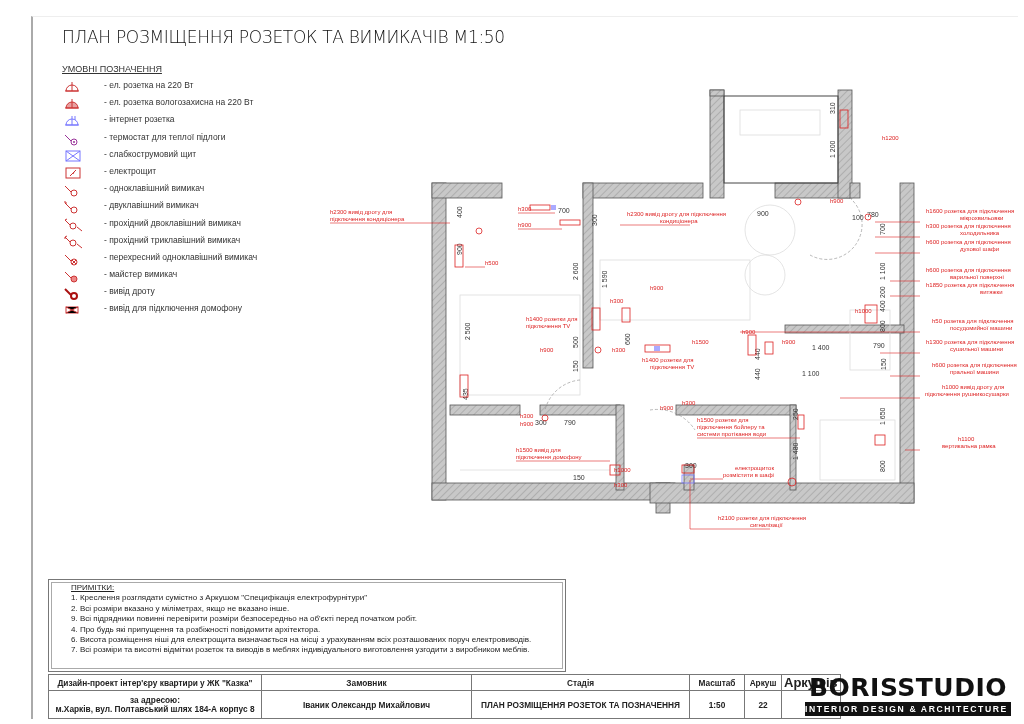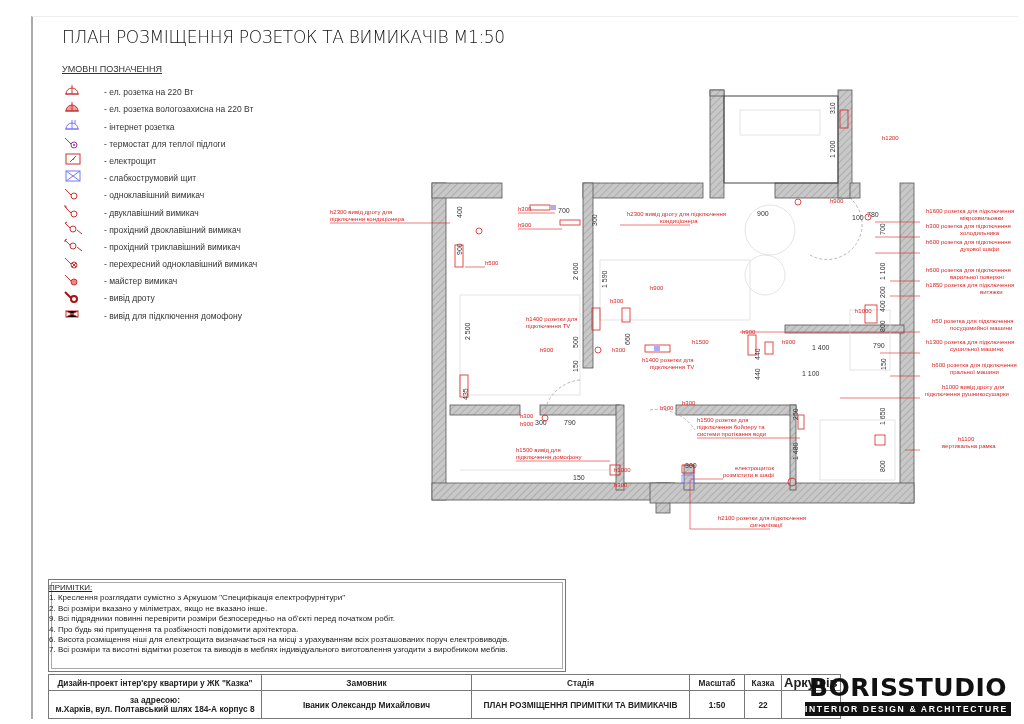--- a/index.html
+++ b/index.html
@@ -1,25 +1,25 @@
 <!DOCTYPE html>
 <html><head>
 <meta charset="utf-8">
 <style>
   html,body{margin:0;padding:0;background:#fff;}
   body{width:1024px;height:724px;position:relative;overflow:hidden;font-family:"Liberation Sans",sans-serif;color:#222;}
   .frame{position:absolute;left:31px;top:16px;width:985px;height:702px;border-left:2px solid #aaa;border-top:1px solid #eee;}
   .title{position:absolute;left:62px;top:27px;font-size:17px;letter-spacing:-0.3px;color:#111;font-family:"DejaVu Sans",sans-serif;font-weight:300;}
   .legend-title{position:absolute;left:62px;top:64px;font-size:9px;text-decoration:underline;color:#333;}
   .legend{position:absolute;left:64px;top:80px;}
-  .legend-row{height:17.2px;display:flex;align-items:flex-end;font-size:8.5px;color:#333;}
+  .legend-row{height:17.2px;display:flex;align-items:flex-start;font-size:8.5px;color:#333;}
   .legend-row .sym{width:38px;height:14px;display:flex;align-items:center;justify-content:flex-start;}
   .legend-row .lbl{margin-left:2px;}
   .plan{position:absolute;left:320px;top:80px;width:700px;height:460px;}
-  .notes{position:absolute;left:48px;top:579px;width:518px;height:93px;border:1px solid #777;box-shadow:inset 0 0 0 2px #fff, inset 0 0 0 3px #aaa;padding:3px 0;box-sizing:border-box;font-size:8px;color:#222;line-height:10.4px;}
+  .notes{position:absolute;left:48px;top:579px;width:518px;height:93px;border:1px solid #777;box-shadow:inset 0 0 0 2px #fff, inset 0 0 0 3px #aaa;padding:3px 22px;box-sizing:border-box;font-size:8px;color:#222;line-height:10.4px;}
   .notes .nh{text-decoration:underline;}
   .tb{position:absolute;left:48px;top:674px;border-collapse:collapse;font-size:8.3px;color:#222;font-weight:bold;}
   .tb td{border:1px solid #777;text-align:center;padding:0 2px;height:13px;}
   .logo{position:absolute;left:805px;top:675px;width:206px;height:42px;}
   .logo .big{font-family:"DejaVu Sans",sans-serif;font-weight:bold;font-size:25px;letter-spacing:0.5px;color:#111;line-height:25px;text-align:center;}
   .logo .sub{background:#111;color:#fff;font-size:8.6px;letter-spacing:1.6px;font-weight:bold;padding:2px 0;margin-top:2px;}
   .rtext{fill:#d22;font-size:6px;font-family:"Liberation Sans",sans-serif;}
   .dtext{fill:#333;font-size:7px;font-family:"Liberation Sans",sans-serif;}
 </style>
 </head>
@@ -62,34 +62,34 @@
           <path d="M1 3 L7 9" stroke="#939"></path>
           <circle cx="10" cy="10" r="3" stroke="#939" fill="none"></circle>
           <circle cx="10" cy="10" r="1" fill="#939"></circle>
         </svg>
       </span>
     <span class="lbl">- термостат для теплої підлоги</span>
   </div>
   <div class="legend-row">
     <span class="sym">
         <svg width="18" height="14">
+          <rect x="2" y="2" width="14" height="10" stroke="#77f" fill="none"></rect>
+          <path d="M2 2 L16 12 M16 2 L2 12" stroke="#77f"></path>
+        </svg>
+      </span>
+    <span class="lbl">- слабкострумовий щит</span>
+  </div>
+  <div class="legend-row">
+    <span class="sym">
+        <svg width="18" height="14">
           <rect x="2" y="2" width="14" height="10" stroke="#c33" fill="none"></rect>
           <path d="M6 10 L12 4 M9 8 L10 6" stroke="#c33"></path>
         </svg>
       </span>
     <span class="lbl">- електрощит</span>
-  </div>
-  <div class="legend-row">
-    <span class="sym">
-        <svg width="18" height="14">
-          <rect x="2" y="2" width="14" height="10" stroke="#77f" fill="none"></rect>
-          <path d="M2 2 L16 12 M16 2 L2 12" stroke="#77f"></path>
-        </svg>
-      </span>
-    <span class="lbl">- слабкострумовий щит</span>
   </div>
   <div class="legend-row">
     <span class="sym">
         <svg width="18" height="14">
           <path d="M1 3 L7 9" stroke="#c33"></path>
           <circle cx="10" cy="10" r="3" stroke="#c33" fill="none"></circle>
         </svg>
       </span>
     <span class="lbl">- одноклавішний вимикач</span>
   </div>
@@ -370,27 +370,27 @@
   <div>7. Всі розміри та висотні відмітки розеток та виводів в меблях індивідуального виготовлення узгодити з виробником меблів.</div>
 </div>
 
 <table class="tb">
   <tbody>
       <tr>
     <td style="width:208px;">Дизайн-проект інтер'єру квартири у ЖК "Казка"</td>
     <td style="width:205px;">Замовник</td>
     <td style="width:213px;">Стадія</td>
     <td style="width:50px;">Масштаб</td>
-    <td style="width:32px;">Казка</td>
+    <td style="width:32px;">Аркуш</td>
     <td style="width:30px;font-size:13px;">Аркушів</td>
   </tr>
   <tr>
     <td style="height:27px;line-height:9px;"><span>за адресою:</span><br><span>м.Харків, вул. Полтавський шлях 184-А корпус 8</span></td>
     <td>Іваник Олександр Михайлович</td>
-    <td>ПЛАН РОЗМІЩЕННЯ ПРИМІТКИ ТА ВИМИКАЧІВ</td>
+    <td>ПЛАН РОЗМІЩЕННЯ РОЗЕТОК ТА ПОЗНАЧЕННЯ</td>
     <td>1:50</td>
     <td>22</td>
     <td>44</td>
   </tr>
 </tbody>
   </table>
 
 <div class="logo">
   <div class="big">BORISSTUDIO</div>
   <div class="sub">INTERIOR DESIGN &amp; ARCHITECTURE</div>

